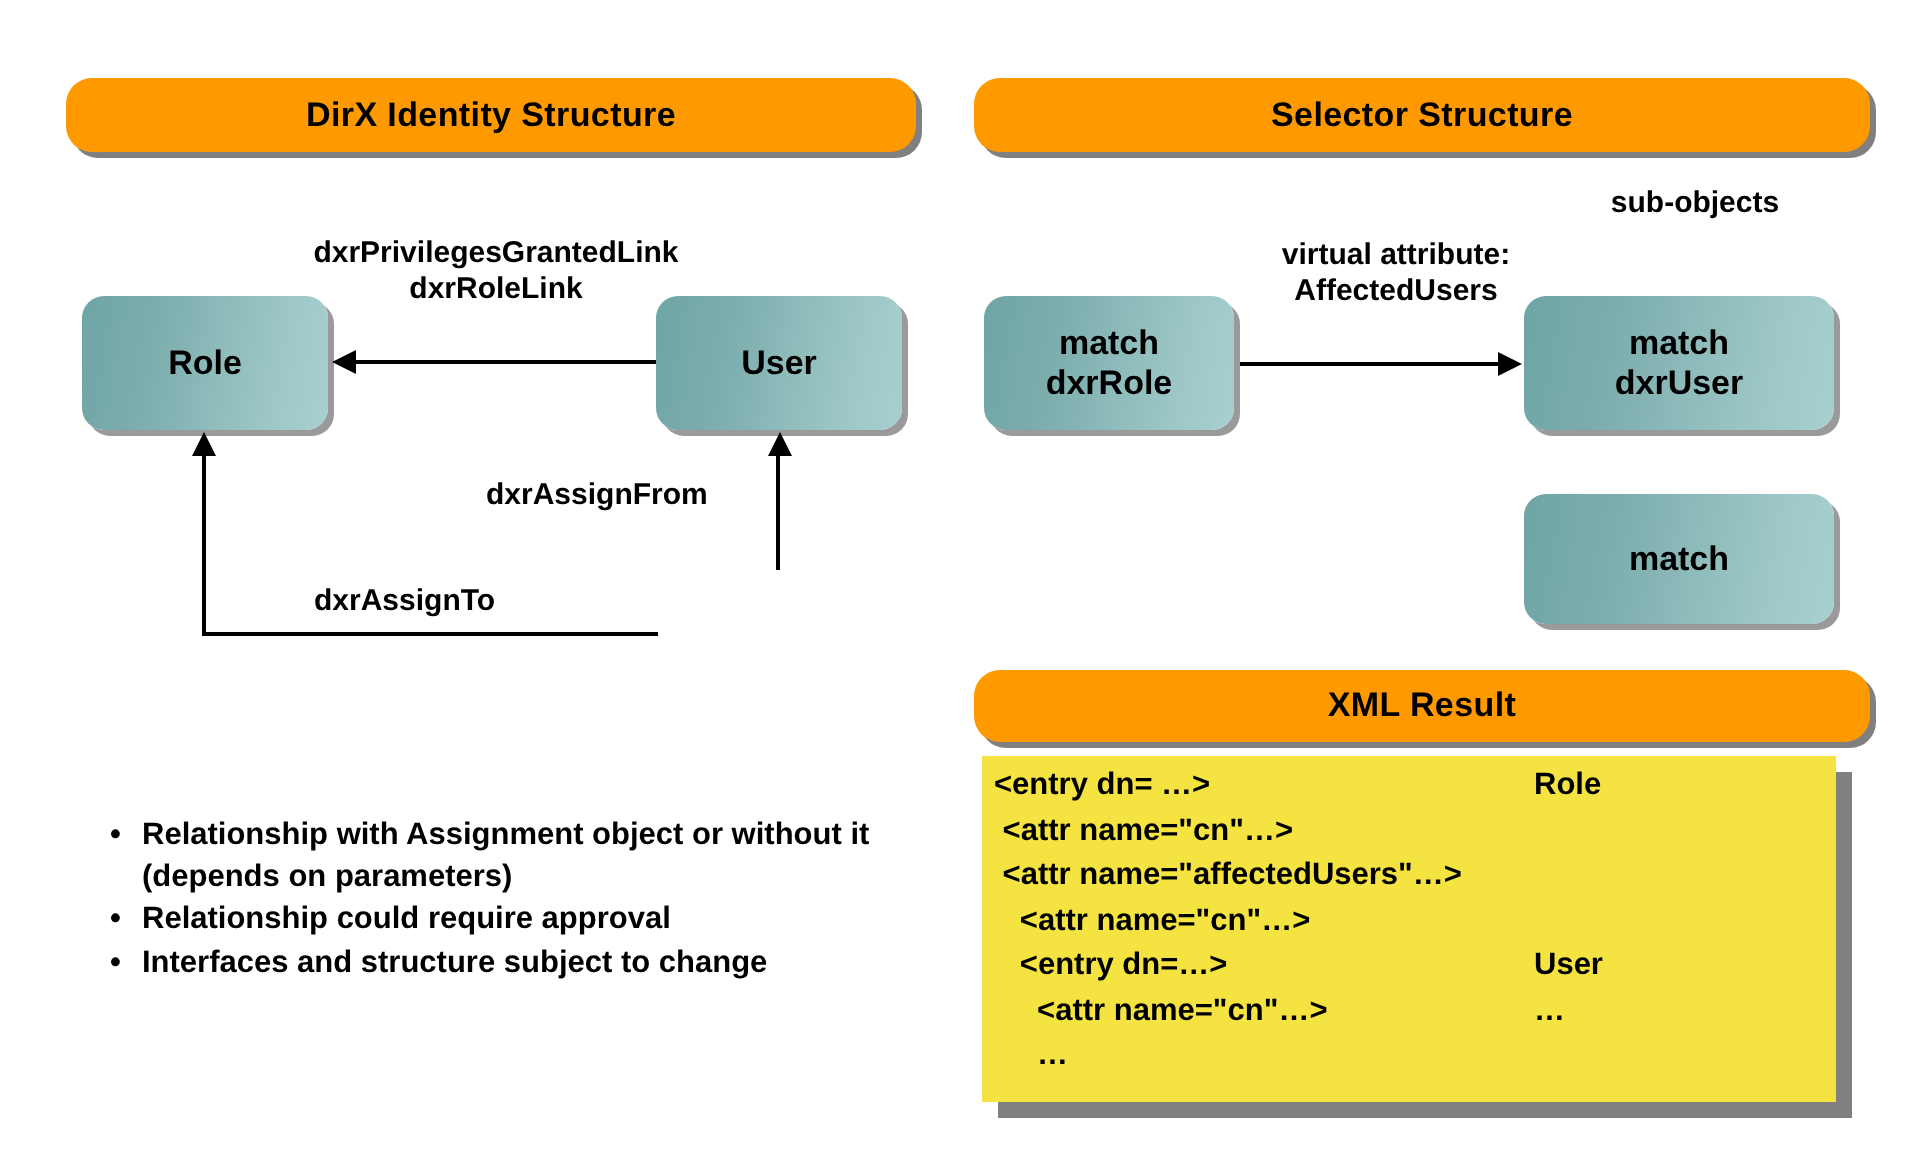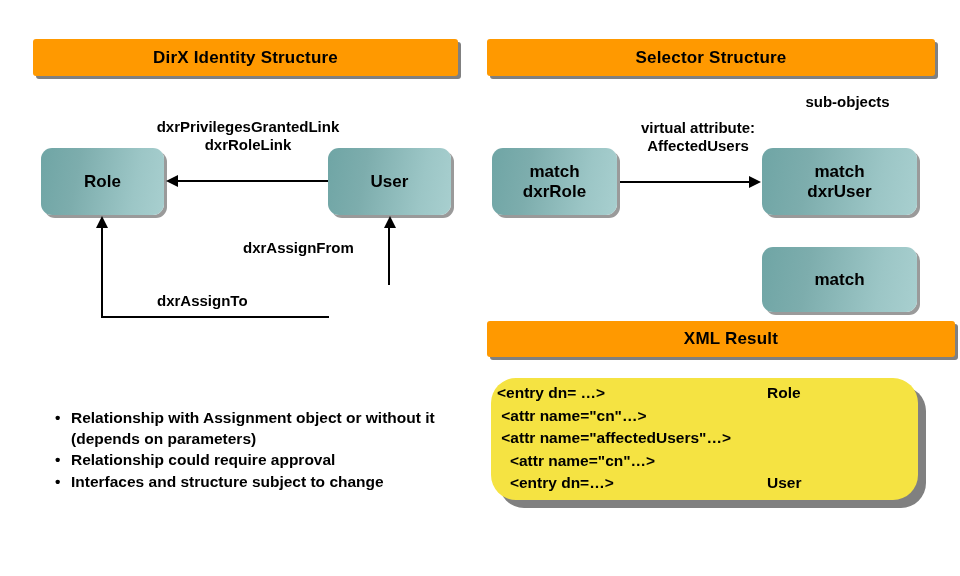--- a/index.html
+++ b/index.html
@@ -19,21 +19,21 @@
   .stage {
     position: absolute;
     left: 0; top: 0;
     width: 960px; height: 576px;
   }
 
   
   .banner {
     position: absolute;
     background: #ff9900;
-    border-radius: 3px;
+    border-radius: 13px;
     box-shadow: 3px 3px 0 0 #808080;
     display: flex;
     align-items: center;
     justify-content: center;
     font-weight: bold;
     font-size: 17px;
     color: #000;
     letter-spacing: 0.2px;
   }
 
@@ -199,23 +199,23 @@
     <span class="inner"><span>match</span><br><span>dxrUser</span></span>
   </div>
 
   <div class="hline" style="left:620px; top:181px; width:131px;"></div>
   <div class="arrow-right" style="left:749px; top:176px;"></div>
 
   <div class="tealbox" style="left:762px; top:247px; width:155px; height:65px;">
     <span class="inner"><span>match</span><br></span>
   </div>
 
-  <div class="banner" style="left:487px; top:321px; width:448px; height:36px;padding-left:20px;">XML Result</div>
-
-  <div class="xmlpanel" style="left:491px; top:378px; width:427px; height:122px;border-radius:25px;">
+  <div class="banner" style="left:487px; top:335px; width:448px; height:36px;">XML Result</div>
+
+  <div class="xmlpanel" style="left:491px; top:378px; width:427px; height:173px;">
     <div style="padding:4px 0 0 6px;">
       <div class="xml-line">
         <span class="code">&lt;entry dn= …&gt;</span>
         <span class="note">Role</span>
       </div>
       <div class="xml-line">
         <span class="code"> &lt;attr name="cn"…&gt;</span>
         <span class="note"></span>
       </div>
       <div class="xml-line">

